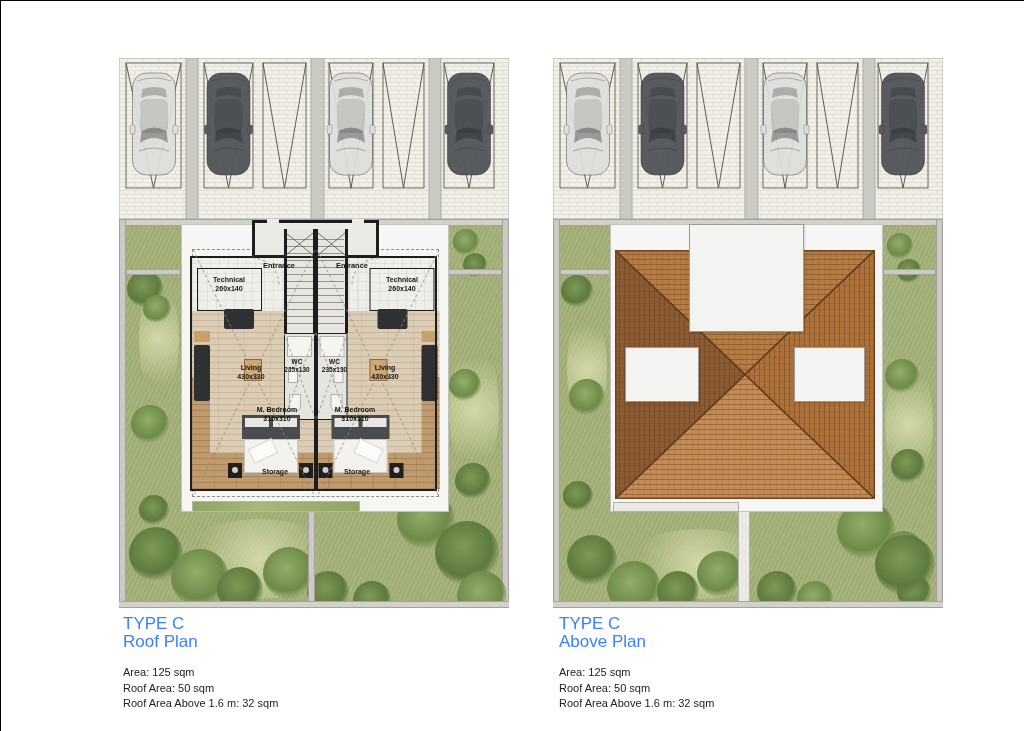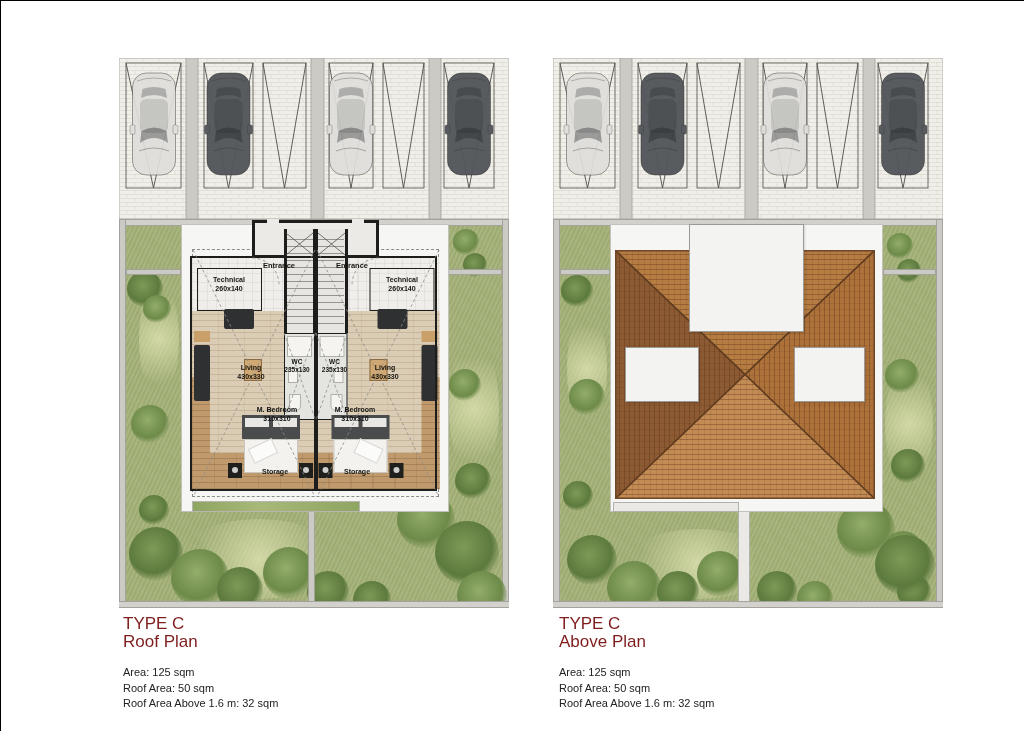--- a/index.html
+++ b/index.html
@@ -31,21 +31,21 @@
   .lbl span{display:block;}
   .planter{position:absolute;border:1px solid #b6b5b0;box-sizing:border-box;
            background:linear-gradient(90deg,#8fa562,#a8b878 40%,#8fa562);}
   .white-box{position:absolute;background:#f3f3f1;border:1.5px solid #9b9a96;box-sizing:border-box;box-shadow:1px 1px 2px rgba(0,0,0,.15);}
   .path-strip{position:absolute;background:#ebe9e5;border:1px solid #b2b1ac;box-sizing:border-box;}
   
   .shaft{position:absolute;background:#e6e5e1;border-left:3.5px solid #1d1d1b;border-right:3.5px solid #1d1d1b;box-sizing:border-box;}
   .flight{position:absolute;background:repeating-linear-gradient(180deg,#e6e5e1 0 6px,#94938e 6px 7px);}
   .porch{position:absolute;background:#eceae6;border:3px solid #1d1d1b;box-sizing:border-box;}
   
-  .title{position:absolute;font-size:17px;color:#7f1d1d;line-height:18px;}
+  .title{position:absolute;font-size:17px;color:#3b82f6;line-height:18px;}
   .stats{position:absolute;font-size:11px;color:#222;line-height:15.5px;}
 </style>
 </head>
 <body>
 
 <svg width="0" height="0" style="position:absolute" aria-hidden="true">
   <defs>
     <g id="car-top">
       <rect x="1.5" y="2" width="43" height="102" rx="14" fill="currentColor" stroke="rgba(40,40,40,.45)" stroke-width="1"></rect>
       <rect x="-1" y="54" width="5" height="9" rx="1.5" fill="currentColor" stroke="rgba(40,40,40,.4)" stroke-width=".7"></rect>

